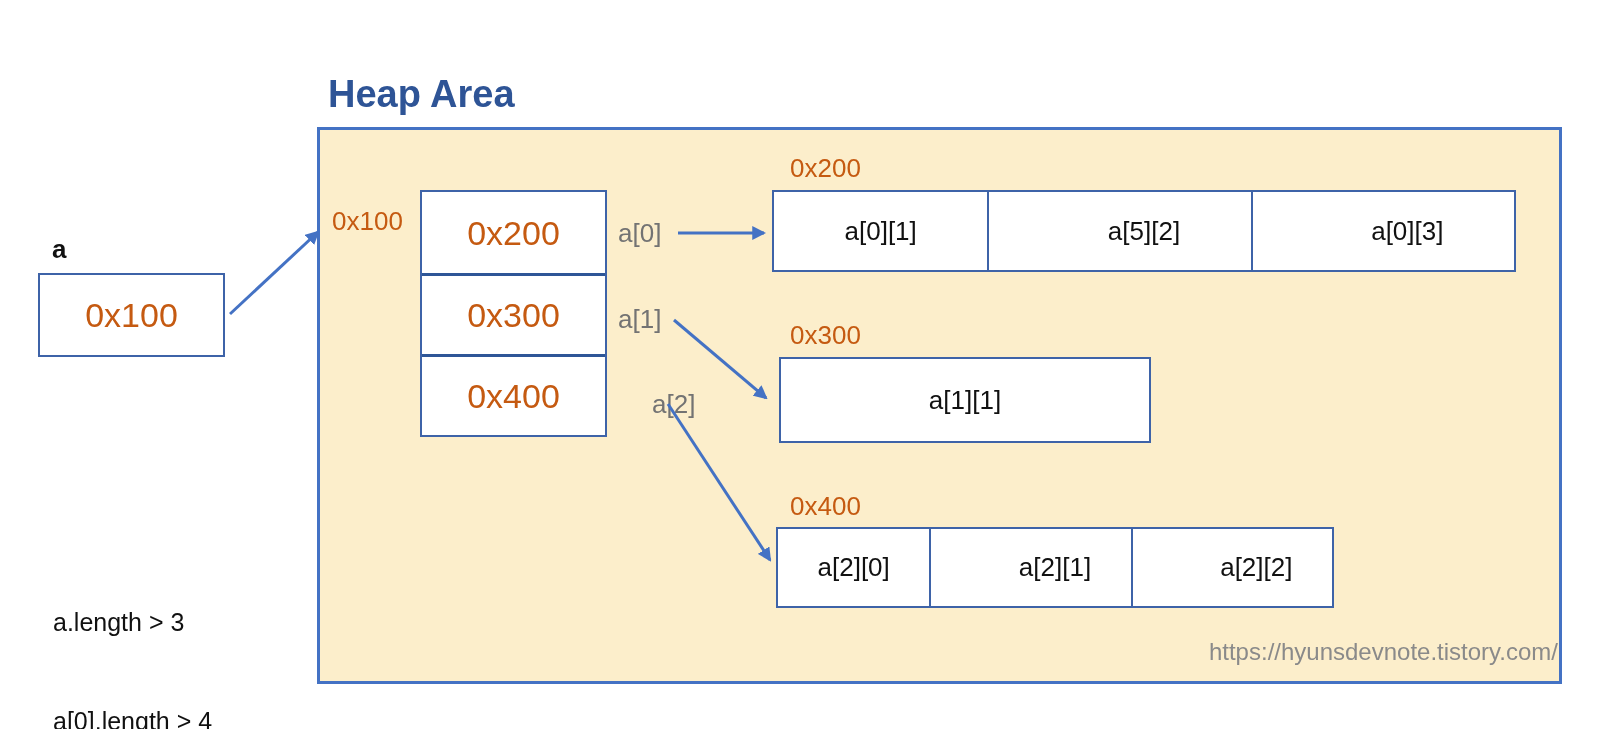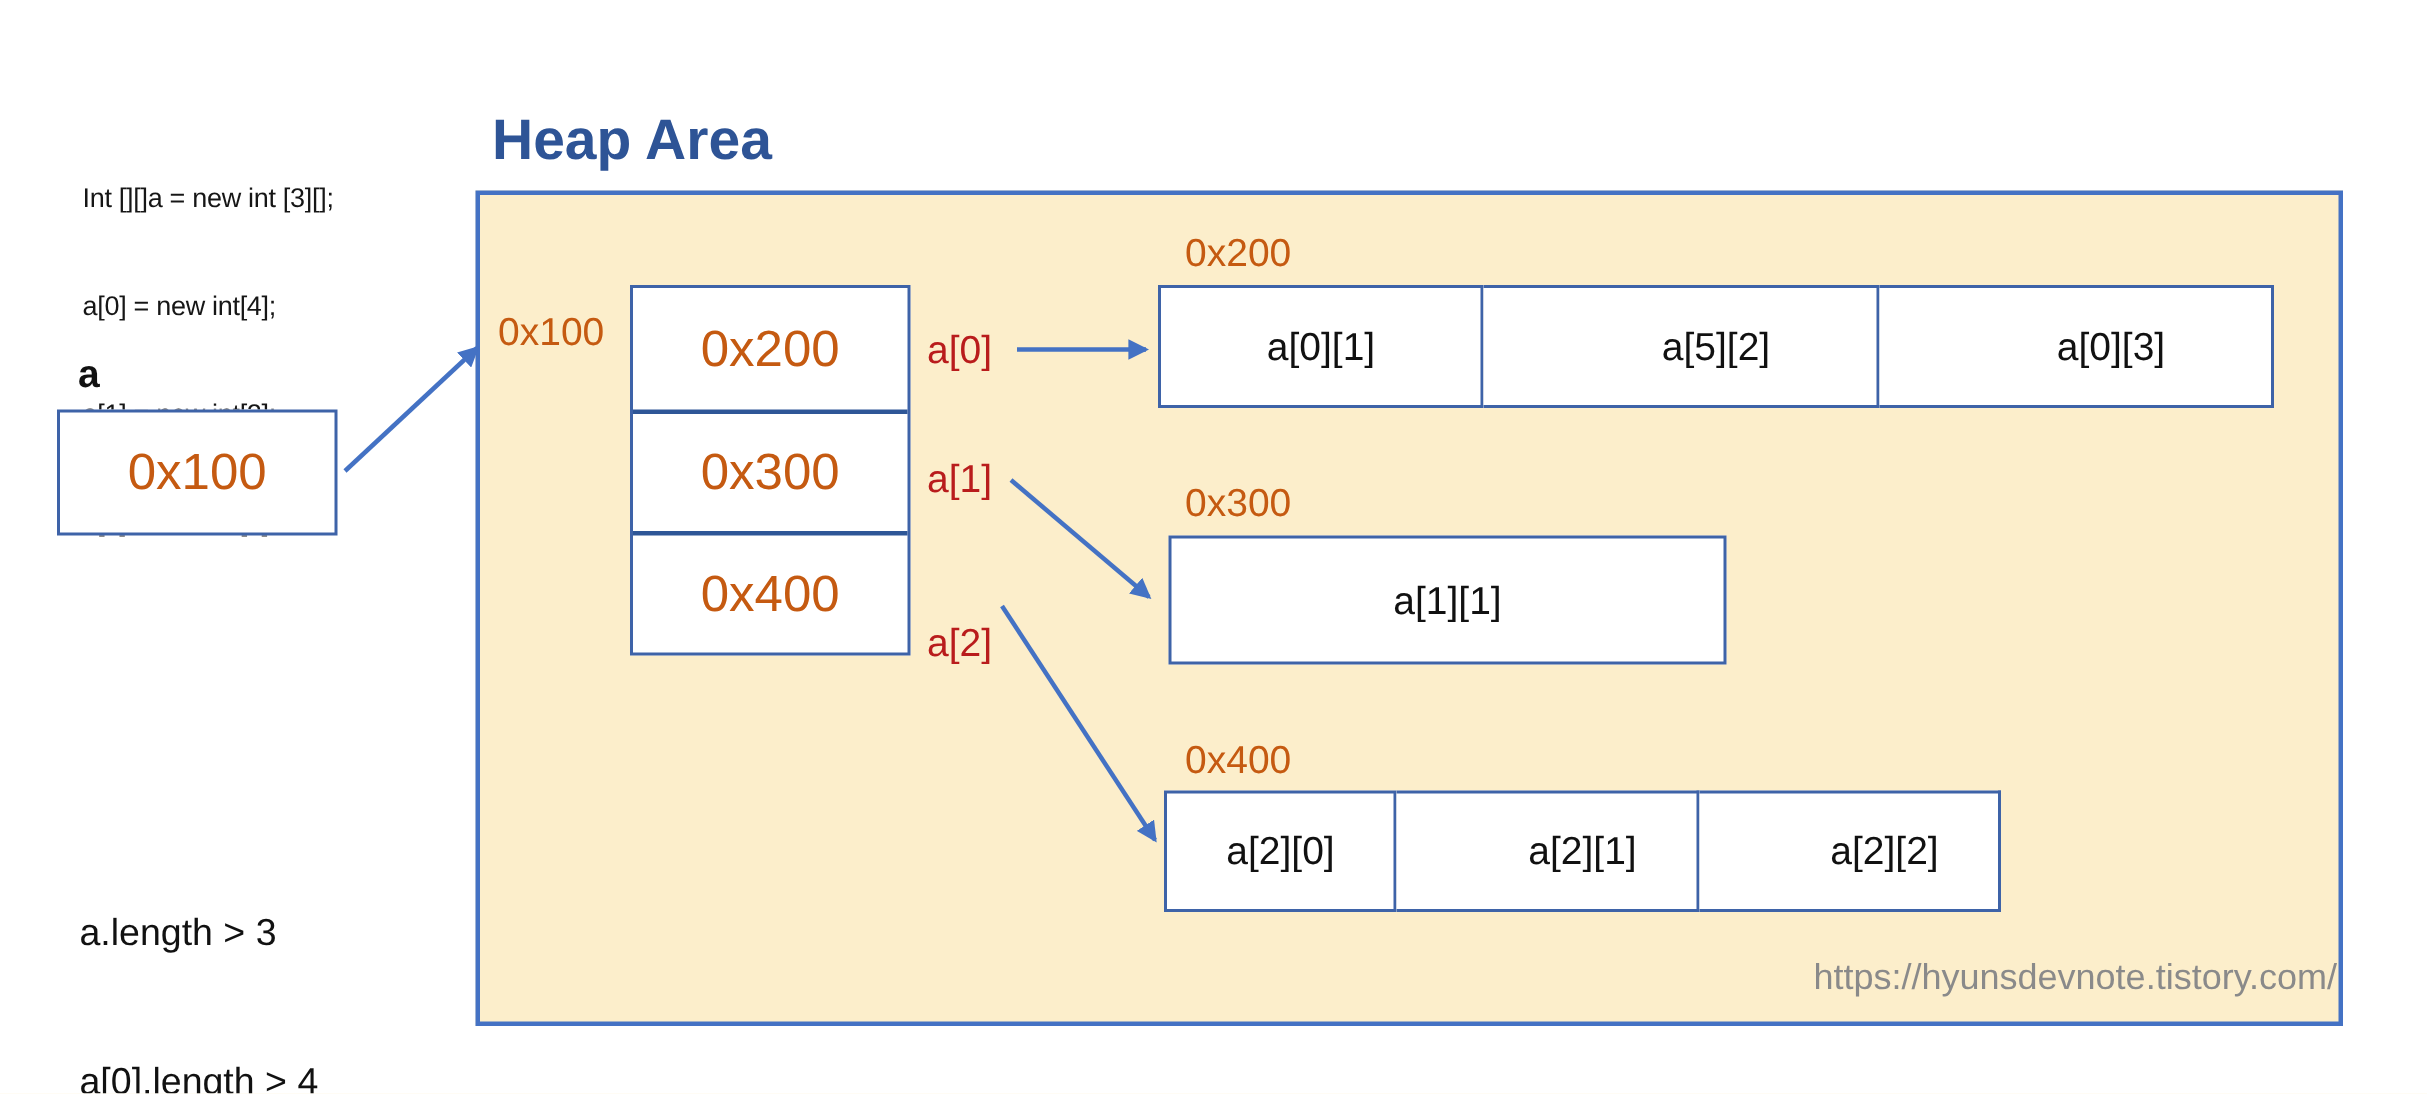--- a/index.html
+++ b/index.html
@@ -94,27 +94,27 @@
   .pointer-cell {
     height: 81px;
     display: flex; align-items: center; justify-content: center;
   }
   .pointer-cell + .pointer-cell { border-top: 3px solid #2E5697; }
 
   
   .elem-label {
     position: absolute;
     font-size: 26px;
-    color: #b91c1c;
+    color: #737373;
     line-height: 1;
     z-index: 2;
   }
   .elem-a0 { left: 618px; top: 220px; }
   .elem-a1 { left: 618px; top: 306px; }
-  .elem-a2 { left: 618px; top: 391px; margin-top: 24px; }
+  .elem-a2 { left: 652px; top: 391px; }
 
   
   .row-cells {
     position: absolute;
     display: flex;
     z-index: 2;
   }
   .row-1 { left: 772px; top: 190px; width: 744px; height: 82px; }
   .row-2 { left: 779px; top: 357px; width: 372px; height: 86px; }
   .row-3 { left: 776px; top: 527px; width: 558px; height: 81px; }
@@ -169,26 +169,20 @@
       <marker id="ah" viewBox="0 0 10 10" refX="8.5" refY="5" markerWidth="4.6" markerHeight="4.6" orient="auto-start-reverse">
         <path d="M0,0 L10,5 L0,10 z" fill="#4472C4"></path>
       </marker>
     </defs>
     <line x1="230" y1="314" x2="318" y2="232" stroke="#4472C4" stroke-width="3" marker-end="url(#ah)"></line>
     <line x1="678" y1="233" x2="764" y2="233" stroke="#4472C4" stroke-width="3" marker-end="url(#ah)"></line>
     <line x1="674" y1="320" x2="766" y2="398" stroke="#4472C4" stroke-width="3" marker-end="url(#ah)"></line>
     <line x1="668" y1="404" x2="770" y2="560" stroke="#4472C4" stroke-width="3" marker-end="url(#ah)"></line>
   </svg>
 
-  <div class="code-block">
-    <div>Int [][]a = new int [3][];</div>
-    <div>a[0] = new int[4];</div>
-    <div>a[1] = new int[2];</div>
-    <div>a[2] = new int[3];</div>
-  </div>
 
   <div class="heap-title">Heap Area</div>
 
   <div class="var-label">a</div>
   <div class="var-box">
     <span class="orange-big">0x100</span>
   </div>
 
   <div class="addr-label addr-0x100">0x100</div>
   <div class="addr-label addr-0x200">0x200</div>

